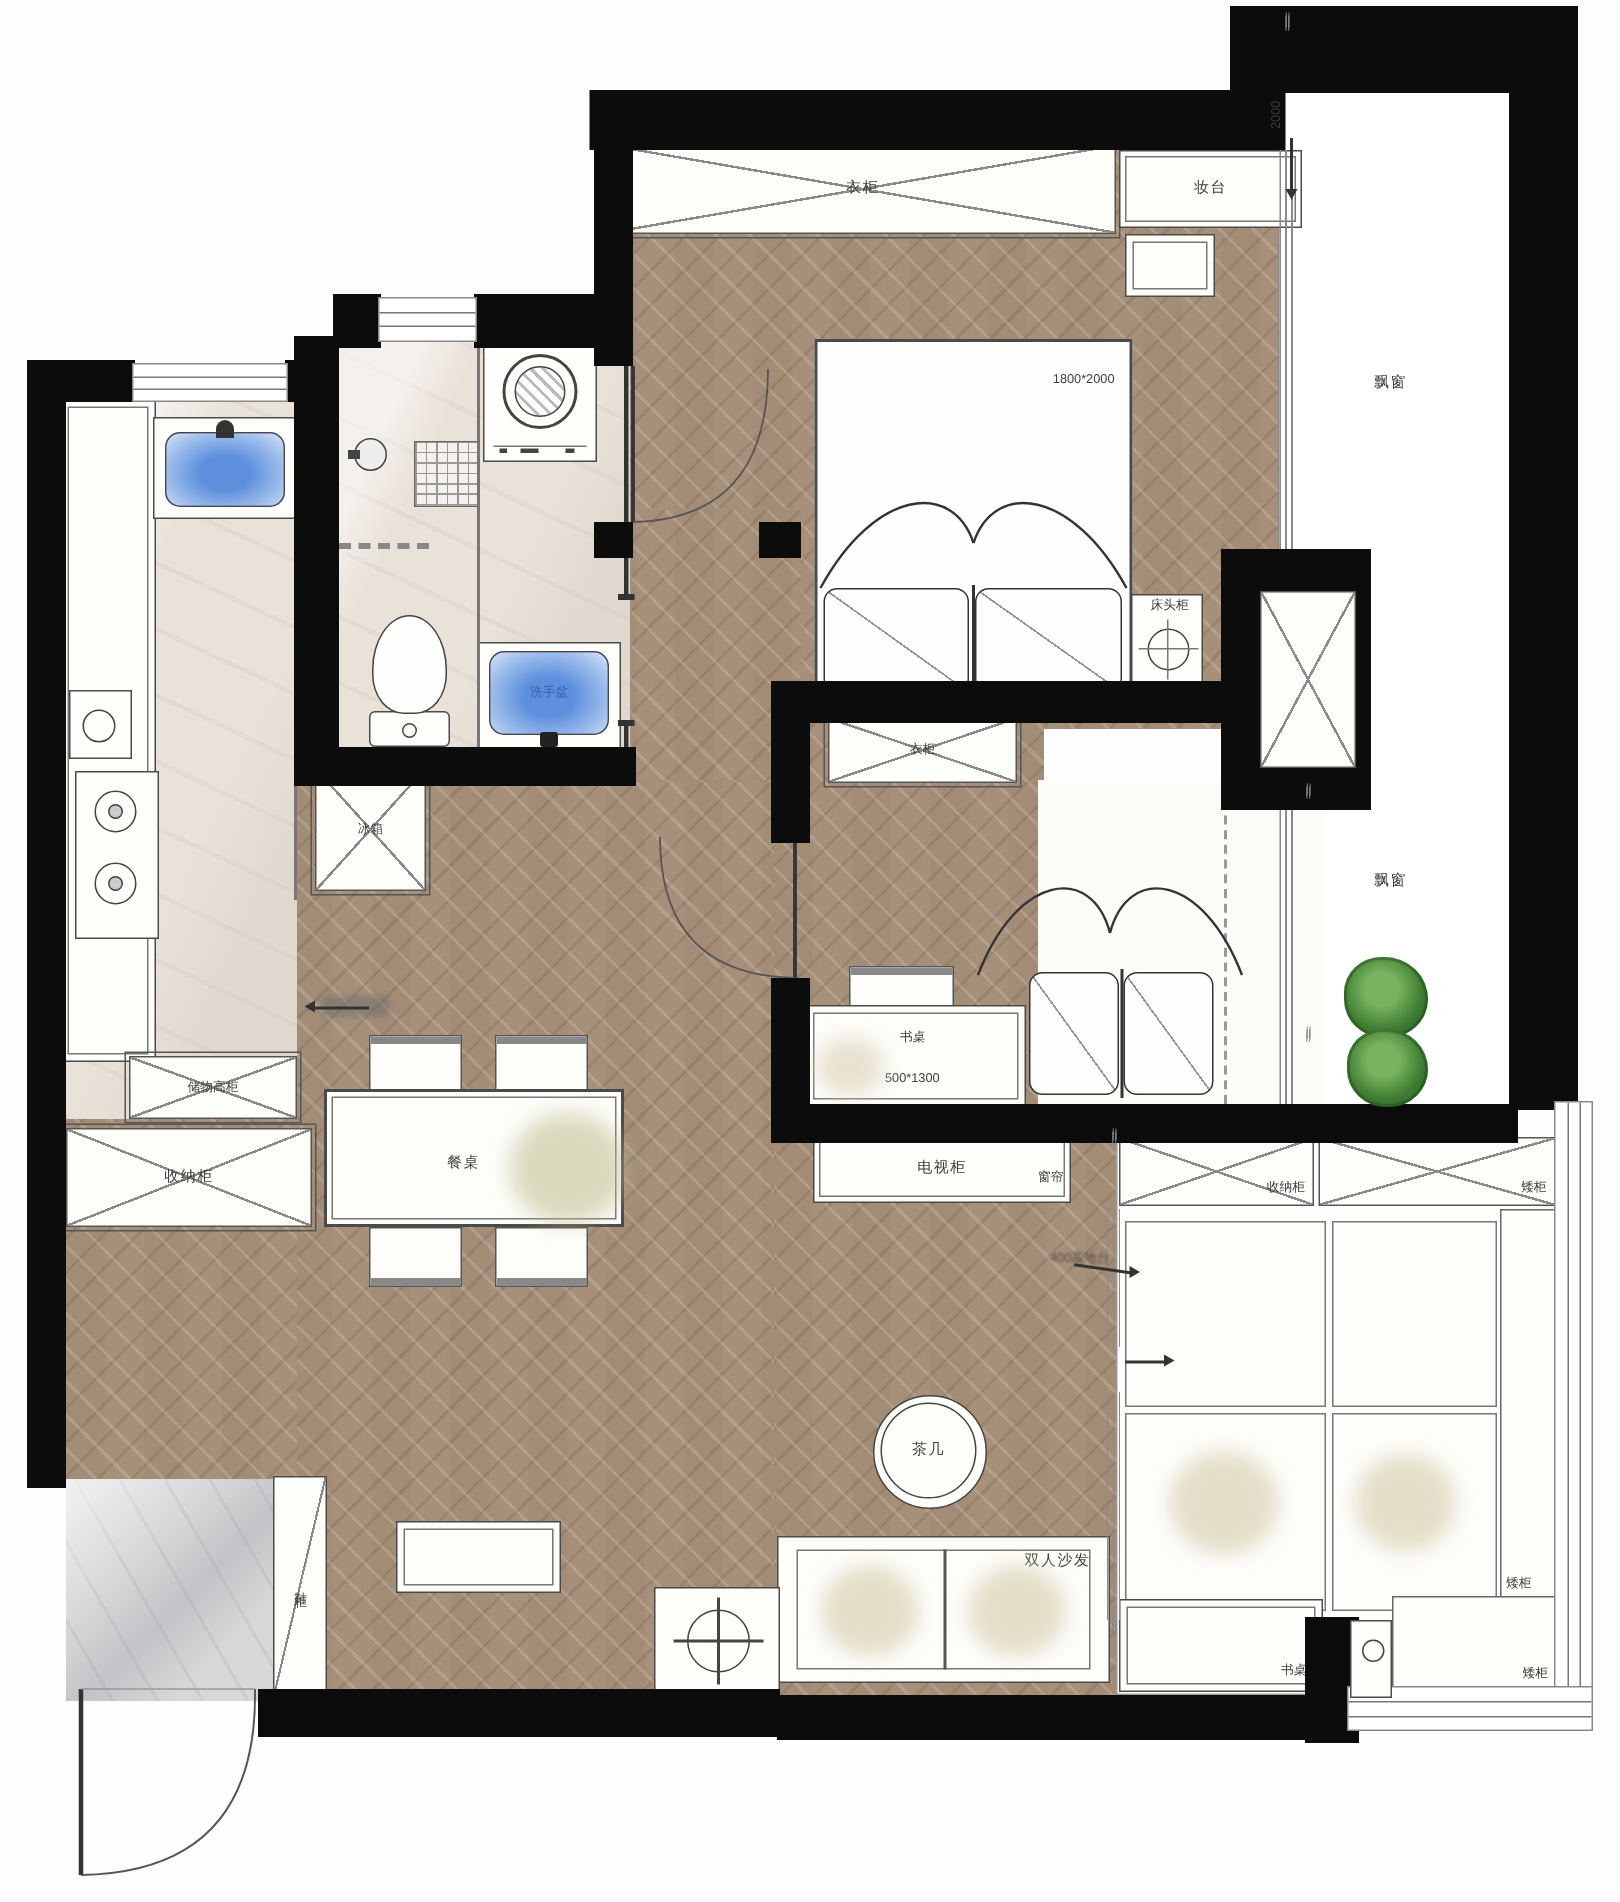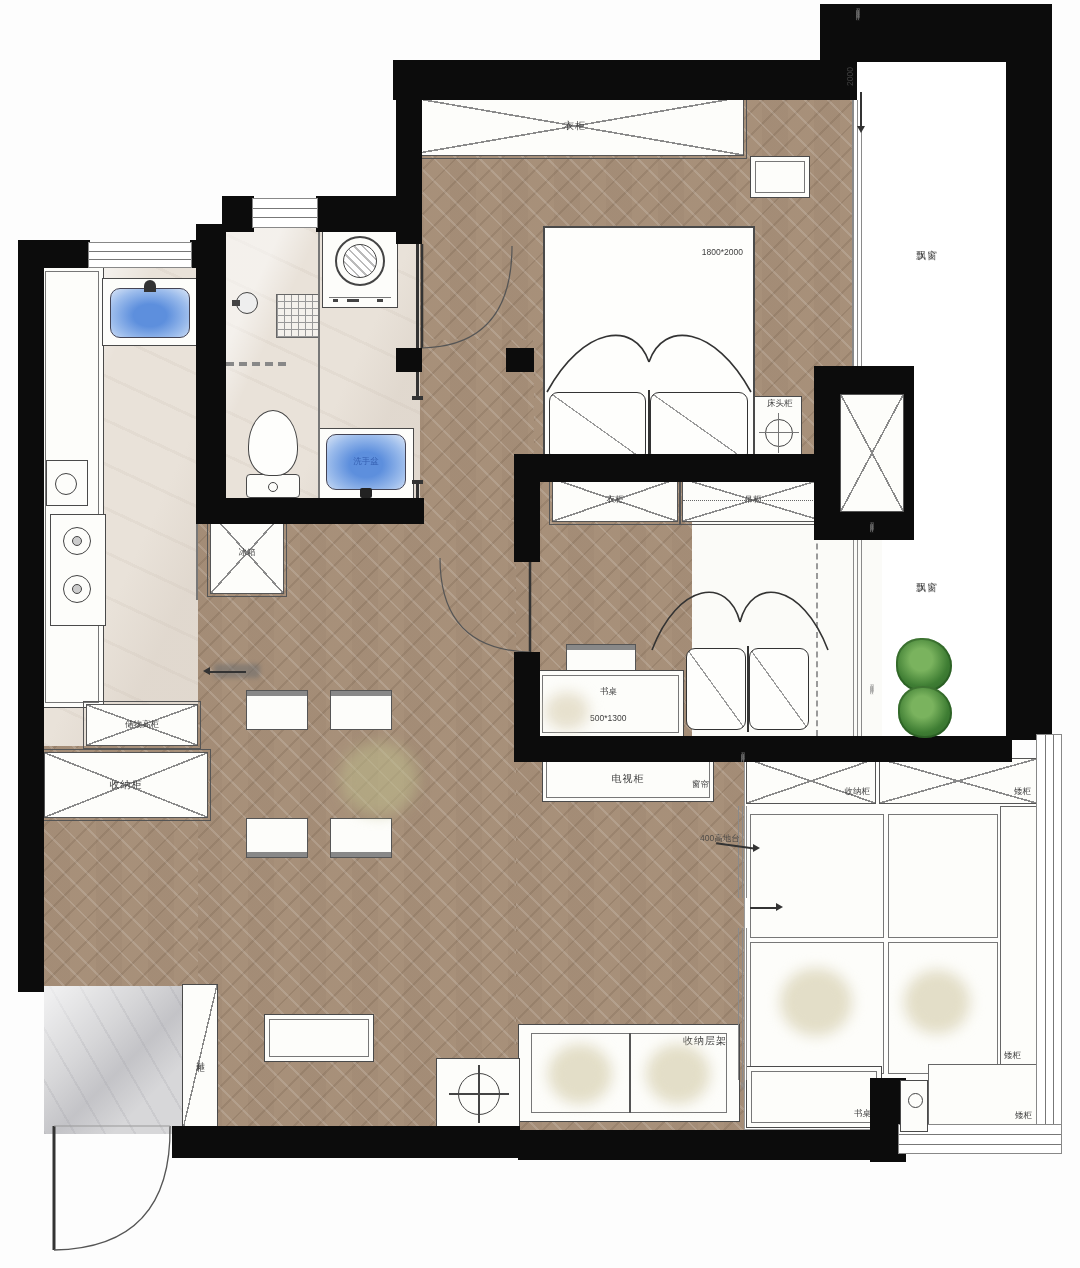--- a/index.html
+++ b/index.html
@@ -75,20 +75,24 @@
   <div class="wood" style="left:44px;top:742px;width:154px;height:248px;"></div>
   <div class="tile" style="left:44px;top:260px;width:154px;height:486px;"></div>
   <div class="tile" style="left:224px;top:228px;width:196px;height:272px;"></div>
   <div class="marble" style="left:44px;top:986px;width:142px;height:148px;"></div>
   <div class="abs" style="left:852px;top:60px;width:156px;height:678px;background:#fff;border:1.5px solid #888;box-sizing:border-box;z-index:4;"></div>
   <div class="abs" style="left:744px;top:758px;width:296px;height:372px;background:#fefefc;border:1px solid #999;box-sizing:border-box;z-index:5;"></div>
 
   <div class="xbox" style="left:406px;top:96px;width:338px;height:60px;">
     <span class="lbl c">衣柜</span>
   </div>
+  <div class="box" style="left:746px;top:100px;width:122px;height:52px;">
+    <div class="inner" style="left:3px;top:3px;right:3px;bottom:3px;"></div>
+    <span class="lbl c">妆台</span>
+  </div>
   <div class="box" style="left:750px;top:156px;width:60px;height:42px;">
     <div class="inner" style="left:4px;top:4px;right:4px;bottom:4px;"></div>
   </div>
 
   <div class="box" style="left:543px;top:226px;width:212px;height:240px;border-width:2px;background:#fefefc;">
     <span class="lbl sm" style="right:10px;top:20px;">1800*2000</span>
   </div>
   <svg style="left:543px;top:318px;width:212px;height:78px;" viewBox="0 0 212 78">
     <path d="M4,74 C40,8 92,2 106,44" fill="none" stroke="#333" stroke-width="1.6"></path>
     <path d="M208,74 C172,8 120,2 106,44" fill="none" stroke="#333" stroke-width="1.6"></path>
@@ -122,24 +126,20 @@
   <span class="squig" style="left:862px;top:684px;">≈≈≈≈</span>
 
   <div class="tree" style="left:896px;top:638px;width:56px;height:54px;"></div>
   <div class="tree" style="left:898px;top:686px;width:54px;height:52px;"></div>
 
   <div class="wall" style="left:814px;top:366px;width:100px;height:174px;"></div>
   <div class="xbox" style="left:840px;top:394px;width:64px;height:118px;outline:none;z-index:32;"></div>
 
   <div class="xbox" style="left:552px;top:478px;width:126px;height:44px;">
     <span class="lbl sm c">衣柜</span>
-  </div>
-  <div class="xbox" style="left:682px;top:478px;width:142px;height:44px;">
-    <div class="abs" style="left:0;top:50%;width:100%;height:0;border-top:1.5px dotted #666;"></div>
-    <span class="lbl sm c">吊柜</span>
   </div>
   <div class="dash-v" style="left:816px;top:524px;height:212px;"></div>
 
   <div class="box" style="left:537px;top:670px;width:147px;height:68px;">
     <div class="inner" style="left:4px;top:4px;right:4px;bottom:4px;"></div>
     <span class="lbl sm" style="left:62px;top:16px;">书桌</span>
     <span class="lbl sm" style="left:52px;top:43px;">500*1300</span>
   </div>
   <div class="blur-spot" style="left:545px;top:692px;width:44px;height:38px;background:rgba(225,218,195,.8);"></div>
   <div class="chair" style="left:566px;top:644px;width:70px;height:32px;"></div>
@@ -212,34 +212,43 @@
     <span class="lbl c">收纳柜</span>
   </div>
   <div class="xbox" style="left:210px;top:512px;width:74px;height:82px;">
     <span class="lbl sm c">冰箱</span>
   </div>
 
   <div class="chair" style="left:246px;top:690px;width:62px;height:40px;"></div>
   <div class="chair" style="left:330px;top:690px;width:62px;height:40px;"></div>
   <div class="chair" style="left:246px;top:818px;width:62px;height:40px;box-shadow:inset 0 -5px 0 #888;"></div>
   <div class="chair" style="left:330px;top:818px;width:62px;height:40px;box-shadow:inset 0 -5px 0 #888;"></div>
+  <div class="box" style="left:216px;top:726px;width:200px;height:92px;border-width:2px;">
+    <div class="inner" style="left:3px;top:3px;right:3px;bottom:3px;"></div>
+    <span class="lbl" style="left:80px;top:42px;">餐桌</span>
+  </div>
   <div class="blur-spot" style="left:340px;top:742px;width:78px;height:74px;background:rgba(190,188,140,.55);z-index:25;"></div>
 
   <div class="box" style="left:542px;top:756px;width:172px;height:46px;">
     <div class="inner" style="left:3px;top:3px;right:3px;bottom:3px;"></div>
     <span class="lbl c">电视柜</span>
   </div>
   <span class="lbl sm" style="left:692px;top:780px;">窗帘</span>
   <span class="squig" style="left:733px;top:752px;">≈≈≈≈</span>
 
+  <div class="circ" style="left:582px;top:930px;width:76px;height:76px;">
+    <div class="circ" style="left:4px;top:4px;width:64px;height:64px;border-width:1px;">
+      <span class="lbl c">茶几</span>
+    </div>
+  </div>
 
   <div class="box" style="left:518px;top:1024px;width:222px;height:98px;">
     <div class="inner" style="left:12px;top:8px;width:196px;height:80px;"></div>
     <div class="line" style="left:110px;top:8px;width:1.5px;height:80px;background:#555;"></div>
-    <span class="lbl" style="right:12px;top:10px;">收纳层架</span>
+    <span class="lbl" style="right:12px;top:10px;">双人沙发</span>
   </div>
   <div class="blur-spot" style="left:548px;top:1044px;width:64px;height:60px;background:rgba(222,216,190,.85);"></div>
   <div class="blur-spot" style="left:646px;top:1044px;width:64px;height:60px;background:rgba(222,216,190,.85);"></div>
 
   <div class="box" style="left:436px;top:1058px;width:84px;height:70px;">
     <div class="circ" style="left:21px;top:14px;width:42px;height:42px;border-width:1.5px;"></div>
     <div class="line" style="left:41px;top:6px;width:1.5px;height:58px;background:#444;"></div>
     <div class="line" style="left:12px;top:34px;width:60px;height:1.5px;background:#444;"></div>
   </div>
 

